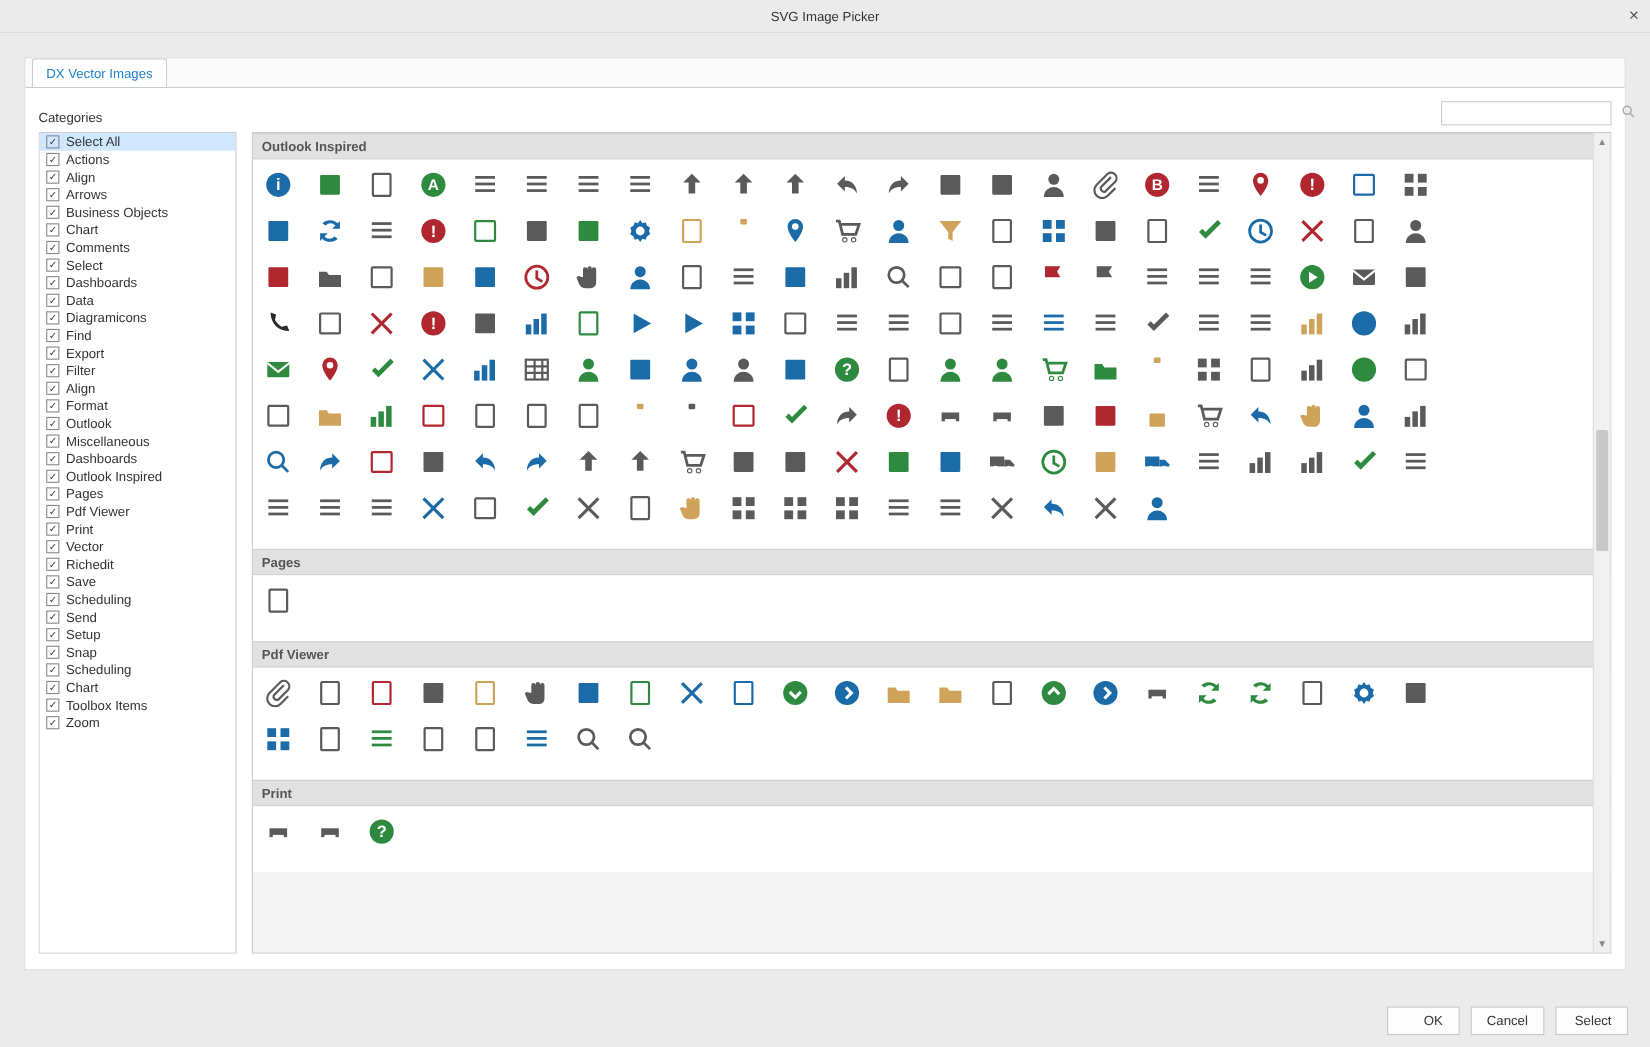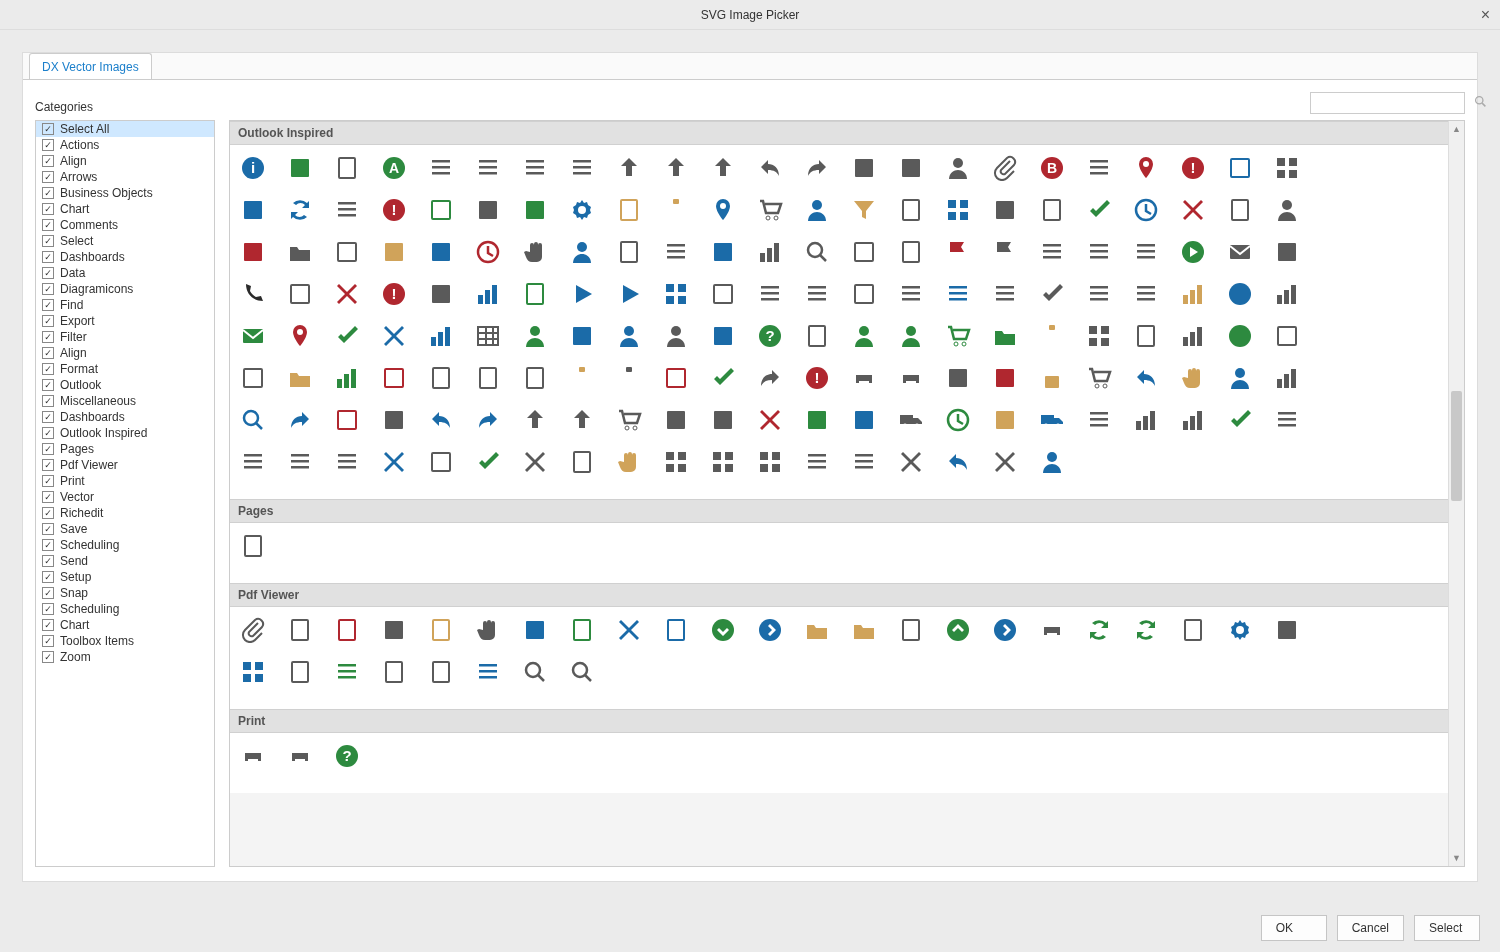--- a/index.html
+++ b/index.html
@@ -71,21 +71,21 @@
   .ic svg { width:26px; height:26px; }
   .scrollbar {
     position:absolute; right:0; top:0; bottom:0; width:16px; background:#f0f0f0; border-left:1px solid #ddd;
   }
   .thumb { position:absolute; left:2px; right:2px; top:270px; height:110px; background:#c8c8c8; border-radius:2px;}
   .arrowup, .arrowdown { position:absolute; left:0; right:0; height:16px; display:flex; align-items:center; justify-content:center; color:#888; font-size:9px;}
   .arrowup{top:0;} .arrowdown{bottom:0;}
   .splitter { position:absolute; left:225px; top:50%; width:6px; height:30px; display:flex; flex-direction:column; gap:2px; }
   .splitter span { width:3px; height:3px; background:#aaa; border-radius:50%;}
   .footer { height:48px; display:flex; justify-content:flex-end; align-items:center; gap:10px; padding:0 20px; }
-  .btn { min-width:66px; height:26px; border:1px solid #c5c5c5; background:#fdfdfd; font-size:12px; cursor:pointer; display:flex; align-items:center; justify-content:flex-start; padding:0 14px;}
+  .btn { min-width:66px; height:26px; border:1px solid #c5c5c5; background:#fdfdfd; font-size:12px; cursor:pointer; display:flex; align-items:center; justify-content:flex-end; padding:0 14px;}
   
   .f-blue   { fill:#1b6ba8; }
   .f-green  { fill:#2d8a3f; }
   .f-red    { fill:#b0272f; }
   .f-gray   { fill:#5a5a5a; }
   .f-tan    { fill:#d0a35a; }
   .f-black  { fill:#2b2b2b; }
   .s-blue   { stroke:#1b6ba8; }
   .s-green  { stroke:#2d8a3f; }
   .s-red    { stroke:#b0272f; }

